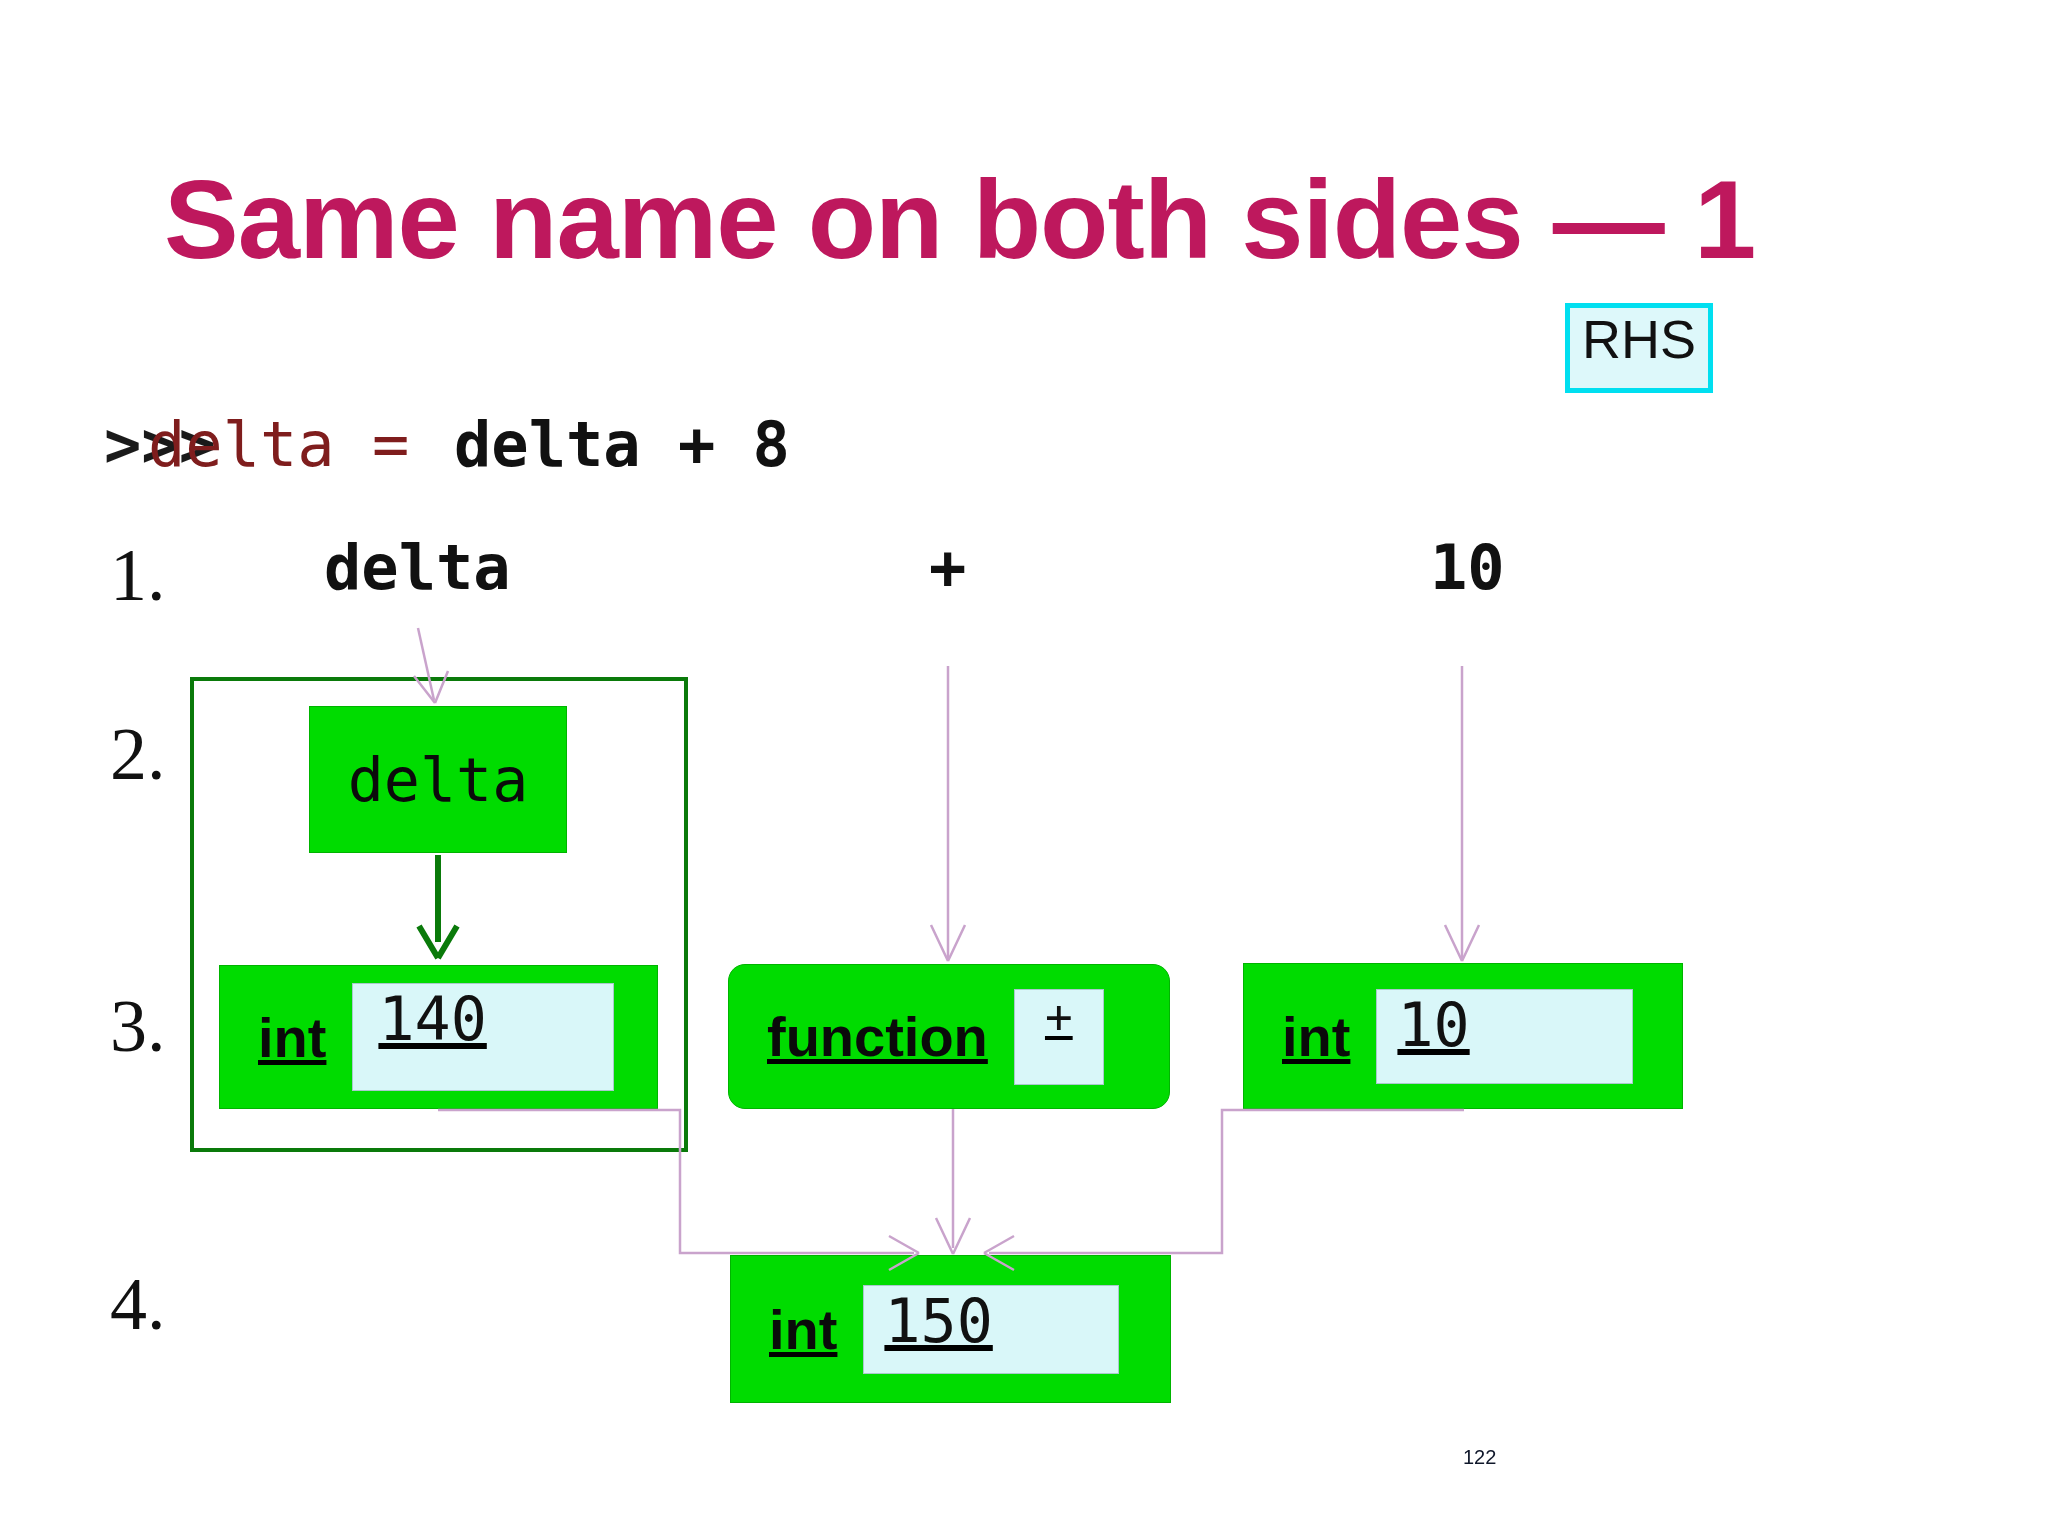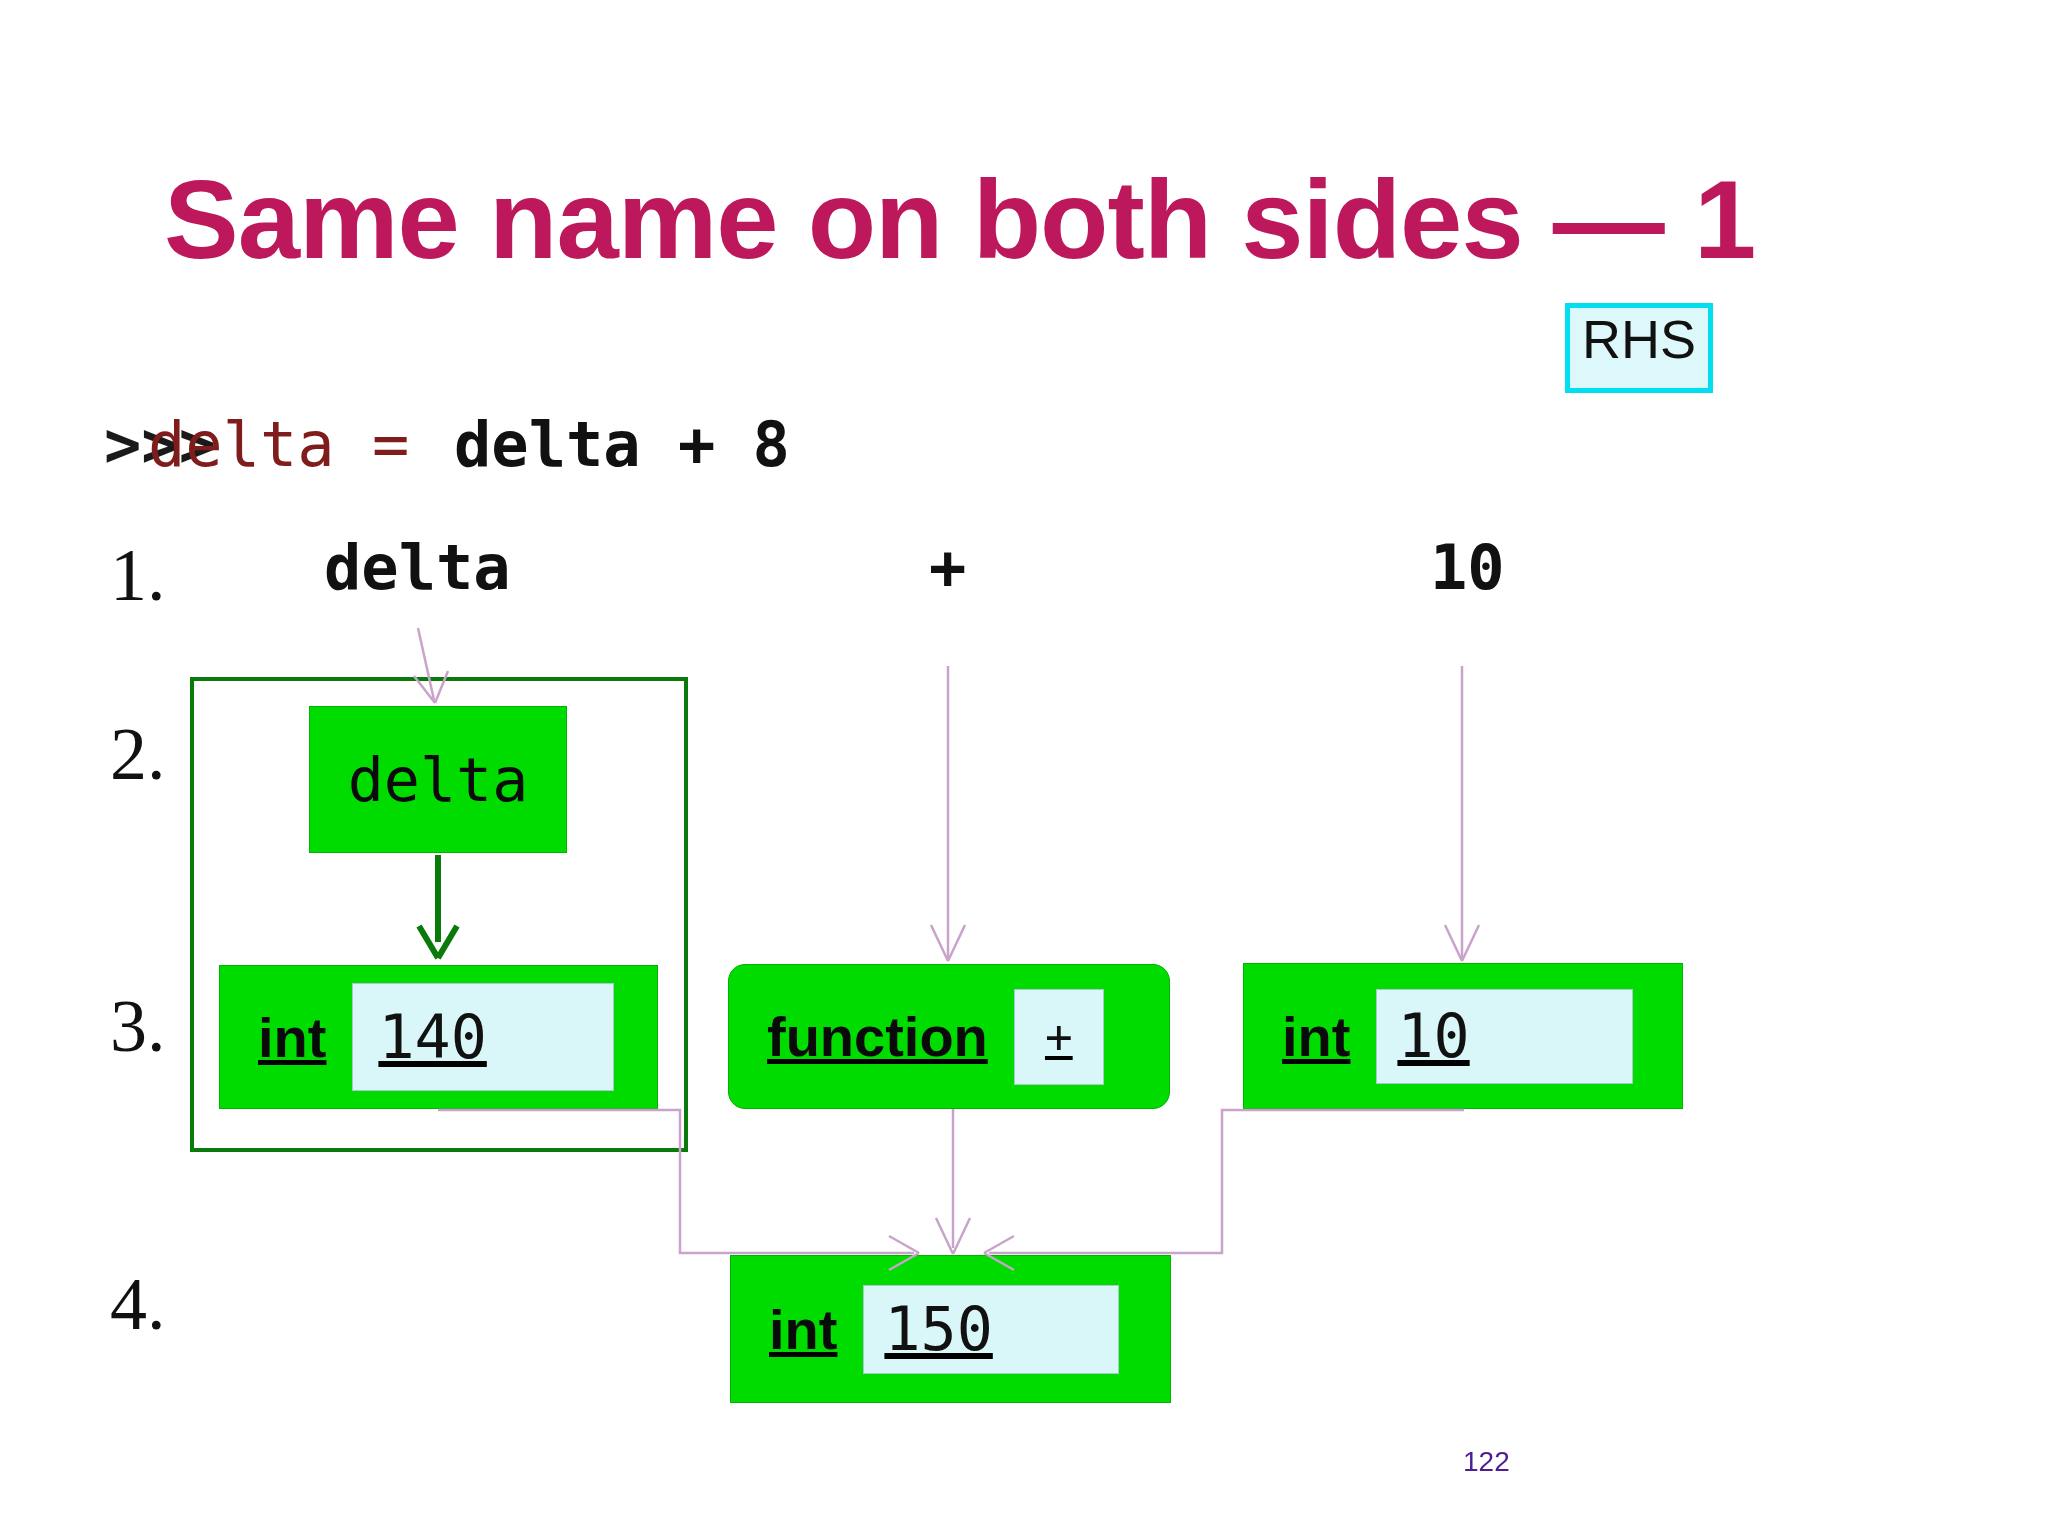--- a/index.html
+++ b/index.html
@@ -43,30 +43,30 @@
 
   .obj-box{padding-left:38px;gap:26px;text-decoration:underline;}
   .obj-int140{left:219px;top:965px;width:439px;height:144px;}
   .obj-function{left:728px;top:964px;width:442px;height:145px;border-radius:17px;}
   .obj-int10{left:1243px;top:963px;width:440px;height:146px;}
   .obj-int150{left:730px;top:1255px;width:441px;height:148px;}
 
   .obj-type{font-family:"Liberation Sans",sans-serif;font-weight:bold;
             font-size:56px;color:#0a0a0a;white-space:nowrap;}
   .value-box{background:#d9f7f9;border:1px solid #a9c9cc;box-sizing:border-box;
-             display:flex;align-items:center;
+             display:flex;
              font-family:"DejaVu Sans Mono",monospace;font-size:60px;color:#111;}
   .value-140{width:262px;height:108px;padding-left:25px;}
   .value-plus{width:90px;height:96px;justify-content:center;font-size:46px;}
   .value-10{width:257px;height:95px;padding-left:20px;}
   .value-150{width:256px;height:89px;padding-left:20px;}
 
   .arrows{position:absolute;left:0;top:0;width:2048px;height:1536px;pointer-events:none;}
 
-  .page-number{position:absolute;left:1463px;top:1446px;font-size:28px;color:#4c1d95;}
+  .page-number{position:absolute;left:1463px;top:1446px;font-size:20px;color:#0f172a;}
 </style>
 </head>
 <body>
 
 <div class="slide">
 
   <div class="title">Same name on both sides — 1</div>
 
   <div class="rhs-box">
     <span>RHS</span>

